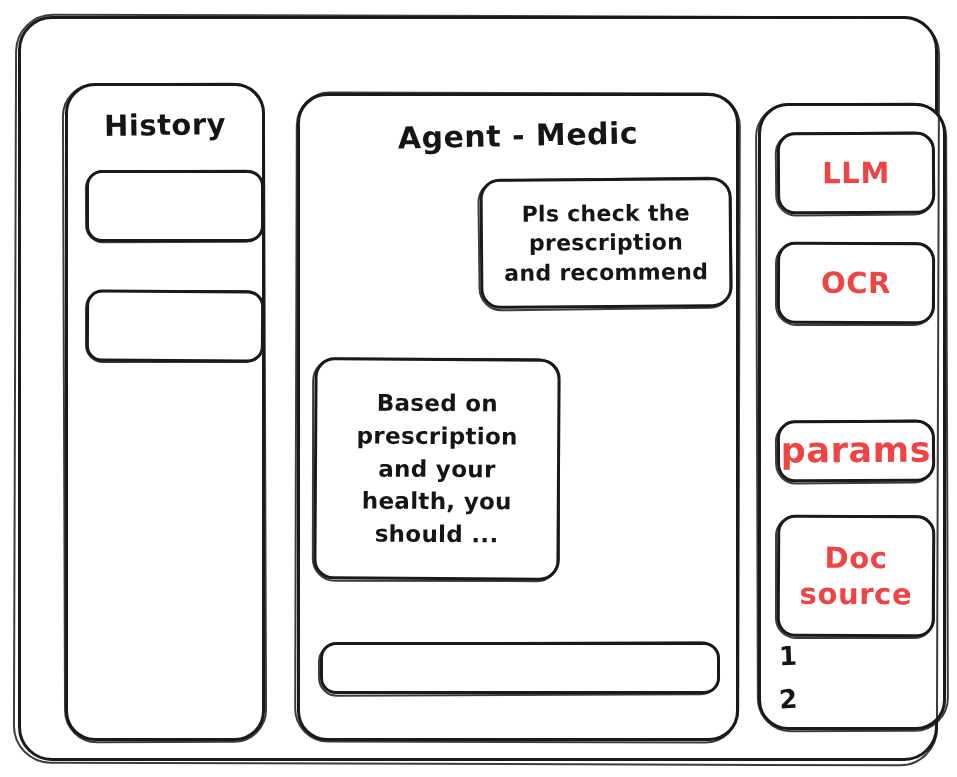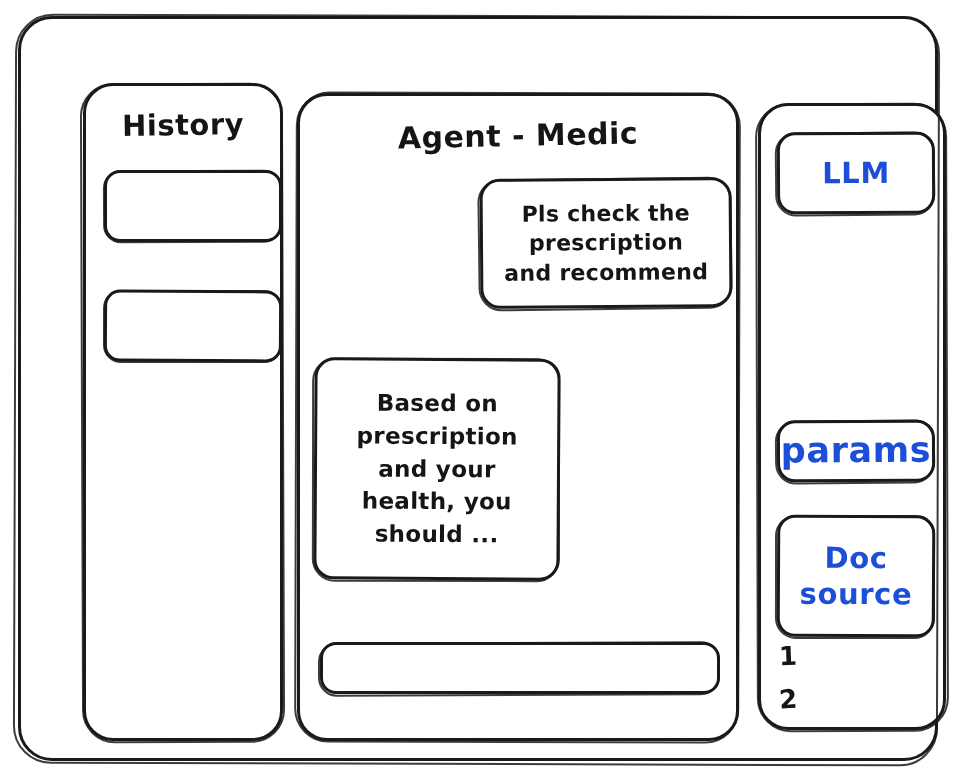--- a/index.html
+++ b/index.html
@@ -48,21 +48,20 @@
     transform: rotate(0.18deg);
   }
 
   
   #history-panel {
     left: 44px;
     top: 64px;
     width: 200px;
     height: 658px;
     border-radius: 30px;
-    margin-left: 18px;
   }
   #history-panel::after {
     left: -5px; top: -3px; right: -4px; bottom: -5px;
     border-radius: 33px;
     transform: rotate(-0.2deg);
   }
 
   #main-panel {
     left: 276px;
     top: 74px;
@@ -196,21 +195,21 @@
     display: flex;
     align-items: center;
     justify-content: center;
   }
   .tool-btn::after {
     left: -5px; top: -3px; right: -3px; bottom: -5px;
     border-radius: 21px;
   }
   .tool-label {
     font-size: 29px;
-    color: #1d4ed8;
+    color: #ef4444;
     font-weight: 600;
     text-align: center;
     line-height: 1.25;
     white-space: pre-line;
     letter-spacing: 0.6px;
   }
 
   #tool-llm { top: 26px; height: 82px; transform: rotate(-0.3deg); }
   #tool-ocr { top: 136px; height: 82px; transform: rotate(0.25deg); }
   #tool-params { top: 314px; height: 62px; transform: rotate(-0.35deg); }
@@ -266,20 +265,23 @@
       <span></span>
     </div>
   </div>
 
   <div class="sk" id="tools-panel">
 
     <div class="sk tool-btn" id="tool-llm">
       <span class="tool-label">LLM</span>
     </div>
 
+    <div class="sk tool-btn" id="tool-ocr">
+      <span class="tool-label">OCR</span>
+    </div>
 
     <div class="sk tool-btn" id="tool-params">
       <span class="tool-label">params</span>
     </div>
 
     <div class="sk tool-btn" id="tool-docsource">
       <span class="tool-label">Doc
 source</span>
     </div>
 

